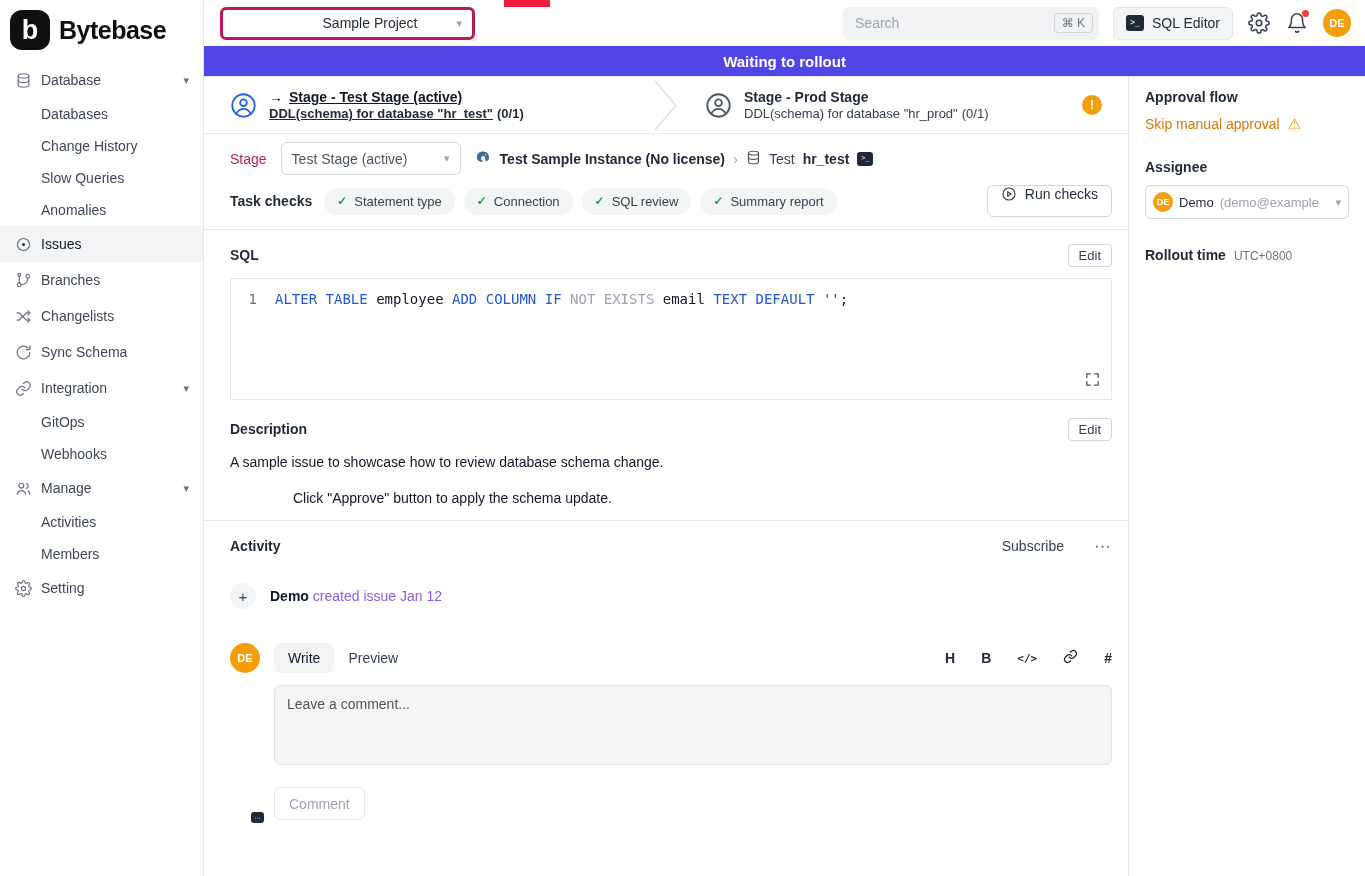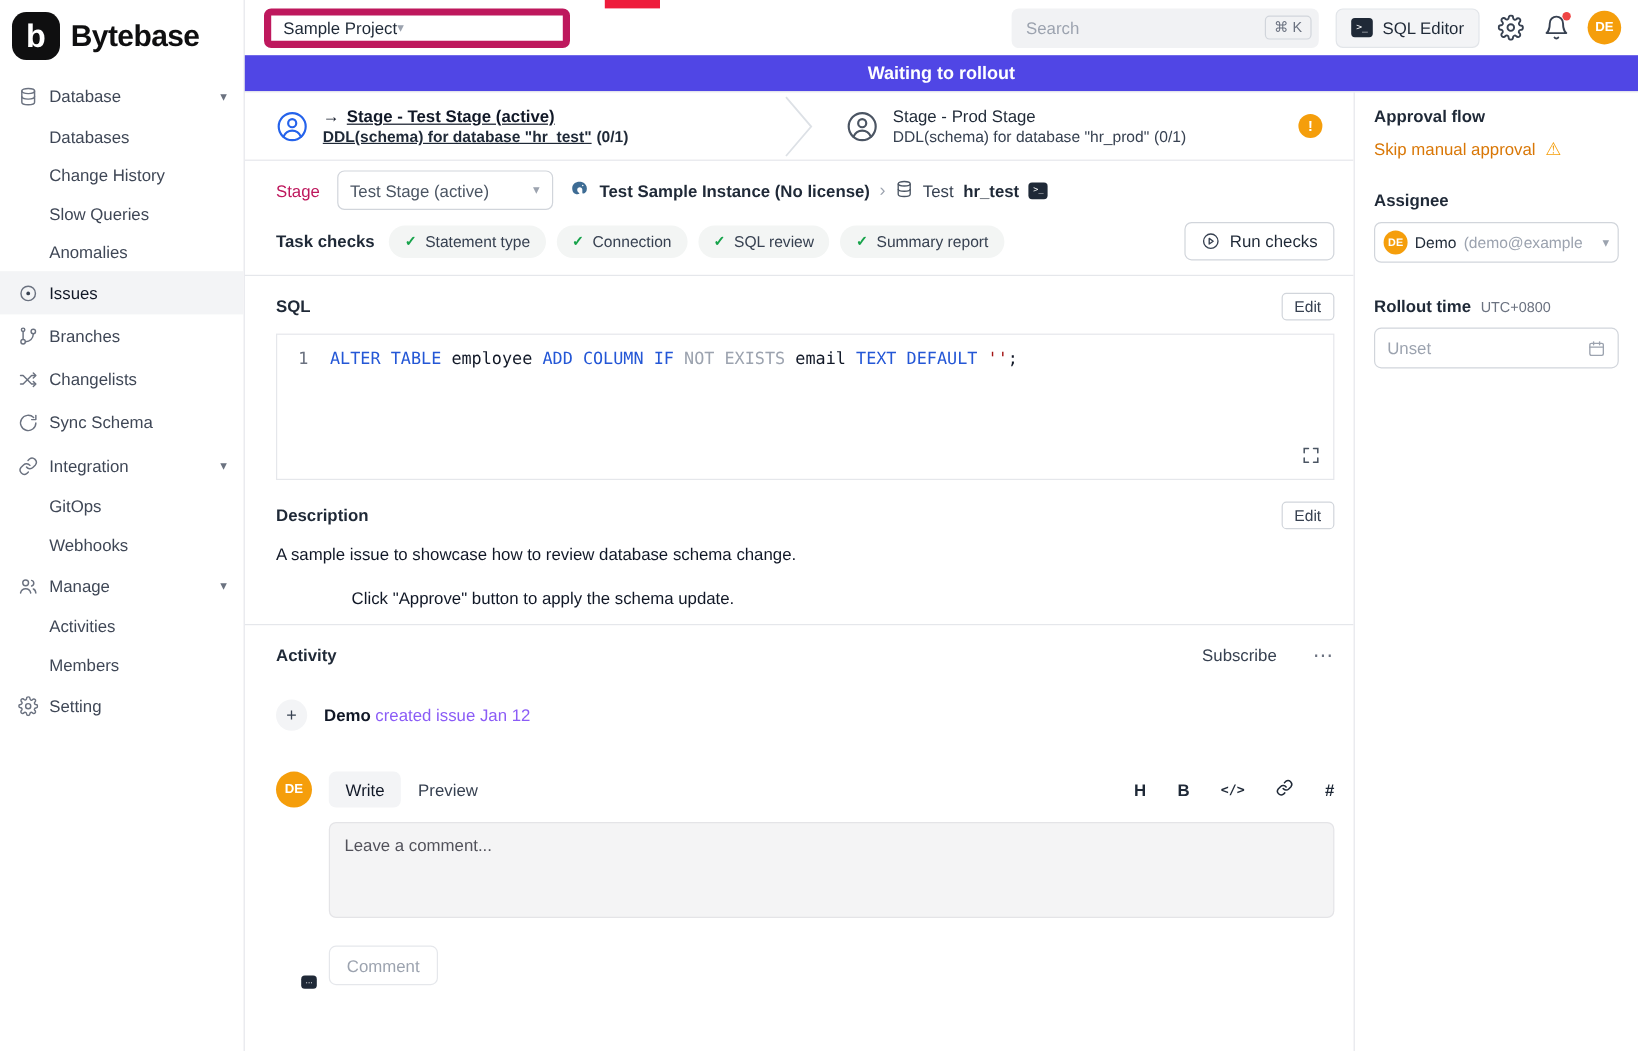--- a/index.html
+++ b/index.html
@@ -22,23 +22,23 @@
   .nav-item.sub { padding-left:41px; height:32px; }
   .nav-item.selected { background:#f3f4f6; color:#111827; font-weight:500; }
   .nav-ic { width:18px; height:18px; display:inline-flex; align-items:center; justify-content:center; flex:none; }
   .nav-ic svg { width:17px; height:17px; stroke:#6b7280; fill:none; stroke-width:1.7; stroke-linecap:round; stroke-linejoin:round; }
   .nav-chev { margin-left:auto; color:#6b7280; font-size:11px; }
 
   
   .main-col { flex:1; display:flex; flex-direction:column; min-width:0; }
 
   .topbar { height:46px; display:flex; align-items:center; padding:0 14px 0 16px; gap:14px; }
-  .project-select { width:255px; height:33px; border:6px solid #be185d; border-radius:6px;
-    display:flex; align-items:center; justify-content:flex-start; padding:0 10px;
-    font-size:14px; color:#1f2937; cursor:pointer; background:#fff; }
+  .project-select { width:255px; height:33px; border:3px solid #be185d; border-radius:6px;
+    display:flex; align-items:center; justify-content:flex-end; padding:0 10px;
+    font-size:14px; color:#1f2937; cursor:pointer; background:#fff;gap:39px; }
   .select-chev { color:#9ca3af; font-size:11px; }
   .search-box { margin-left:auto; width:256px; height:33px; background:#f1f2f4; border-radius:6px;
     display:flex; align-items:center; padding:0 6px 0 12px; }
   .search-box input { flex:1; border:none; outline:none; background:transparent; font-size:14px;
     font-family:inherit; color:#1f2937; }
   .search-box input::placeholder { color:#9ca3af; }
   .kbd { border:1px solid #d1d5db; border-radius:4px; padding:2px 7px; font-size:12px; color:#6b7280; }
   .sql-editor-btn { height:33px; display:flex; align-items:center; gap:8px; padding:0 12px;
     background:#f3f4f6; border:1px solid #e2e5e9; border-radius:6px; font-size:14px; color:#1f2937; cursor:pointer; }
   .sql-ic { background:#1f2937; color:#fff; border-radius:3px; width:18px; height:16px;
@@ -71,21 +71,21 @@
   
   .stage-pipeline { display:flex; align-items:stretch; height:57px; border-bottom:1px solid #e5e7eb; }
   .stage-card { flex:1; display:flex; align-items:center; gap:12px; padding:0 10px 0 26px; cursor:pointer; min-width:0; }
   .stage-card svg { width:27px; height:27px; fill:none; stroke-width:1.6; stroke-linecap:round; flex:none; }
   .stage-card.active svg { stroke:var(--active-blue,#2563eb); }
   .stage-card.inactive svg { stroke:#4b5563; }
   .stage-lines { display:flex; flex-direction:column; gap:1px; min-width:0; }
   .stage-l1 { font-size:14px; color:#111827; display:flex; align-items:center; gap:6px; white-space:nowrap; }
   .stage-card.active .stage-l1 b, .stage-card.active .stage-l2 b { text-decoration:underline; }
   .stage-l2 { font-size:13px; color:#1f2937; white-space:nowrap; }
-  .stage-card.inactive .stage-l1 { font-weight:400; color:#1f2937; }
+  .stage-card.inactive .stage-l1 { font-weight:700; color:#1f2937; }
   .stage-card.inactive .stage-l2 { color:#374151; font-weight:400; }
   .stage-prog { margin-left:4px; }
   .stage-card.active .stage-prog { font-weight:700; }
   .stage-sep { width:26px; flex:none; display:flex; align-items:center; }
   .warn-badge { margin-left:auto; margin-right:16px; width:20px; height:20px; border-radius:50%;
     background:var(--warning,#f59e0b); color:#fff; font-size:12px; font-weight:700;
     display:flex; align-items:center; justify-content:center; flex:none; }
 
   
   .stage-select-row { display:flex; align-items:center; height:49px; padding:0 16px 0 26px; gap:14px; }
@@ -100,21 +100,21 @@
   .db-ic svg { width:15px; height:15px; stroke:#4b5563; fill:none; stroke-width:1.8; }
   .pg-ic svg { width:17px; height:17px; }
 
   
   .task-checks-row { display:flex; align-items:center; padding:2px 16px 12px 26px; gap:12px; border-bottom:1px solid #e5e7eb; }
   .section-title { font-size:14px; font-weight:600; color:#1f2937; }
   .pills { display:flex; gap:9px; }
   .check-pill { display:flex; align-items:center; gap:7px; padding:6px 13px; border-radius:999px;
     background:#f3f5f4; font-size:13px; color:#374151; cursor:pointer; }
   .pill-check { color:var(--success,#16a34a); font-size:12px; font-weight:700; }
-  .run-checks-btn { margin-left:auto; display:flex; align-items:center; gap:8px; height:32px; padding:0 13px;
+  .run-checks-btn { margin-left:auto; display:flex; align-items:flex-start; gap:8px; height:32px; padding:0 13px;
     border:1px solid #d1d5db; border-radius:6px; background:#fff; font-size:14px; color:#1f2937;
     font-family:inherit; cursor:pointer; }
   .run-checks-btn svg { width:16px; height:16px; stroke:#374151; fill:none; stroke-width:1.7; stroke-linecap:round; stroke-linejoin:round; }
 
   
   .sql-section { padding:12px 16px 0 26px; }
   .section-head { display:flex; align-items:center; justify-content:space-between; height:26px; }
   .edit-btn { font-size:13px; color:#374151; border:1px solid #d1d5db; border-radius:4px; padding:3px 10px;
     background:#fff; font-family:inherit; cursor:pointer; }
   .code-editor { margin-top:10px; border:1px solid #e5e7eb; height:122px; position:relative;
@@ -518,28 +518,19 @@
         <div class="assignee-box">
           <span class="avatar sm">DE</span>
           <span class="assignee-name">Demo</span>
           <span class="assignee-email">(demo@example</span>
           <span class="select-chev">▾</span>
         </div>
         <div class="rollout-head">
           <span class="rp-title">Rollout time</span>
           <span class="tz">UTC+0800</span>
         </div>
-        <div class="unset-box">
-          <span>Unset</span>
-          <svg viewBox="0 0 24 24">
-              <rect x="3" y="5" width="18" height="16" rx="2"></rect>
-              <path d="M3 10h18"></path>
-              <path d="M8 3v4"></path>
-              <path d="M16 3v4"></path>
-            </svg>
-        </div>
       </aside>
 
     </div>
   </div>
 
   <div class="artifact"></div>
 </div>
 
 </body></html>

